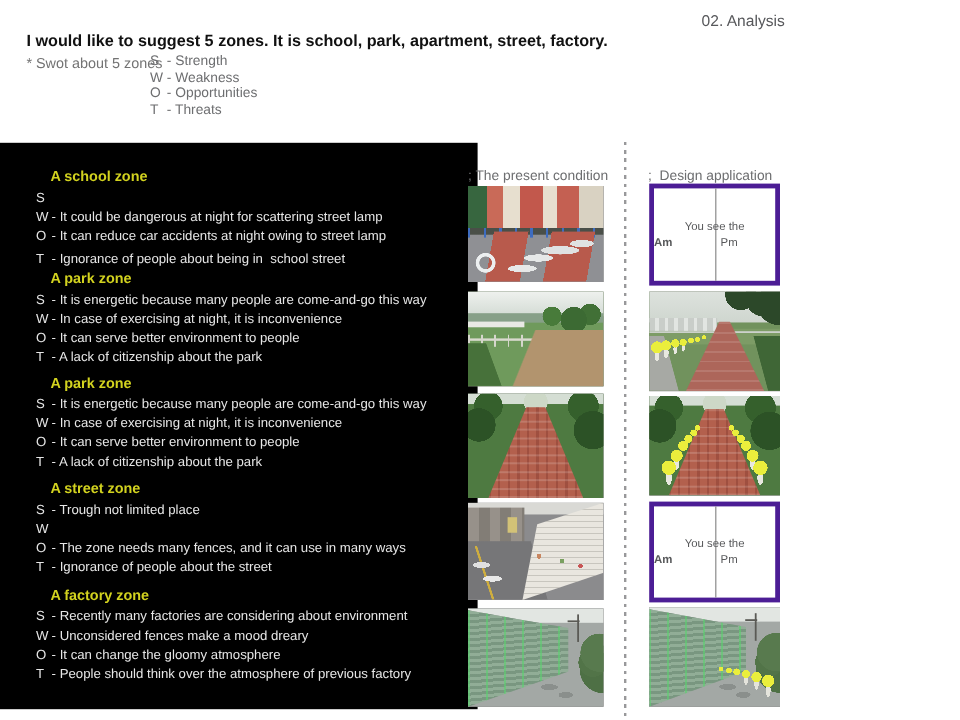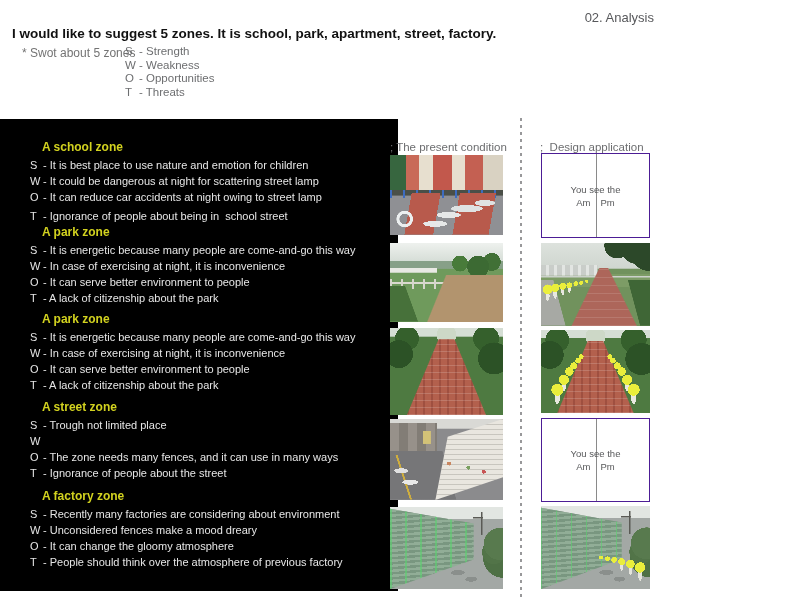--- a/index.html
+++ b/index.html
@@ -1,21 +1,21 @@
 <!DOCTYPE html>
 <html><head>
 <meta charset="utf-8">
 <style>
   html,body{margin:0;padding:0;background:#fff;}
   .page{position:relative;width:664px;height:600px;background:#ffffff;overflow:hidden;
         font-family:"Liberation Sans",sans-serif;color:#1a1a1a;}
 
   
   .page-label{position:absolute;right:10px;top:10px;font-size:13px;color:#57585b;}
-  .intro-title{position:absolute;left:12px;top:26px;font-size:13.5px;font-weight:700;color:#111;white-space:pre;}
+  .intro-title{position:absolute;left:22px;top:26px;font-size:13.5px;font-weight:700;color:#111;white-space:pre;}
   .swot-note{position:absolute;left:22px;top:46px;font-size:12px;color:#737373;}
   .legend{position:absolute;left:125px;top:45px;font-size:11.5px;color:#6d6e70;}
   .legend-row{display:flex;line-height:13.5px;}
   .legend-row .lt{width:14px;flex:0 0 14px;}
   .legend-row .tx{white-space:pre;}
 
   
   .panel{position:absolute;left:0;top:119px;width:380px;height:472px;background:#000;padding-left:18px;}
   .zone{position:absolute;left:0;width:100%;}
   .z-name{margin-left:42px;font-size:12px;font-weight:700;color:#d2d21f;line-height:14px;margin-bottom:3px;}
@@ -221,26 +221,26 @@
     radial-gradient(circle 2.4px at 61% 63.5%,var(--lamp) 0 99%,transparent 100%),
     radial-gradient(circle 2.9px at 67% 65%,var(--lamp) 0 99%,transparent 100%),
     radial-gradient(circle 3.5px at 74% 67%,var(--lamp) 0 99%,transparent 100%),
     radial-gradient(circle 4.3px at 82% 70%,var(--lamp) 0 99%,transparent 100%),
     radial-gradient(circle 5.2px at 91% 74%,var(--lamp) 0 99%,transparent 100%),
     radial-gradient(ellipse 1.6px 4px at 74% 73%,#e4e4dc 0 99%,transparent 100%),
     radial-gradient(ellipse 1.8px 5px at 82% 77%,#e4e4dc 0 99%,transparent 100%),
     radial-gradient(ellipse 2px 6px at 91% 83%,#e4e4dc 0 99%,transparent 100%);}
 
   
-  .info-box{position:absolute;background:#fff;border:1px solid #4c1d95;box-sizing:border-box;}
+  .info-box{position:absolute;background:#fff;border:4px solid #4c1d95;box-sizing:border-box;}
   .info-box .vline{position:absolute;left:50%;top:0;bottom:0;width:1px;background:#8a8a8a;}
   .info-box .txt{position:absolute;inset:0;display:flex;flex-direction:column;justify-content:center;
                  align-items:center;font-size:9.5px;color:#57585a;line-height:13px;}
   .info-box .ampm{display:flex;width:100%;}
-  .info-box .am{width:50%;text-align:right;padding-right:5px;box-sizing:border-box;}
+  .info-box .am{width:50%;text-align:left;padding-right:5px;box-sizing:border-box;font-weight:bold;}
   .info-box .pm{width:50%;text-align:left;padding-left:5px;box-sizing:border-box;}
 </style>
 </head>
 <body>
 
 <div class="page">
 
   <div class="page-label">02. Analysis</div>
   <div class="intro-title">I would like to suggest 5 zones. It is school, park, apartment, street, factory.</div>
   <div class="swot-note">* Swot about 5 zones</div>
@@ -262,21 +262,20 @@
         <span class="lt">T</span>
         <span class="tx">- Threats</span>
       </div>
   </div>
 
   <div class="panel">
     <div class="zone" style="top:21px">
       <div class="z-name">A school zone</div>
       <div class="z-row">
           <span class="lt">S</span>
-          <span class="tx">- It is best place to use nature and emotion for children</span>
         </div>
       <div class="z-row">
           <span class="lt">W</span>
           <span class="tx">- It could be dangerous at night for scattering street lamp</span>
         </div>
       <div class="z-row">
           <span class="lt">O</span>
           <span class="tx">- It can reduce car accidents at night owing to street lamp</span>
         </div>
       <div class="z-row" style="margin-top:3px">

